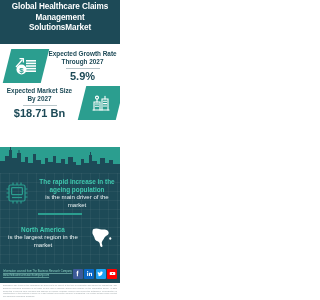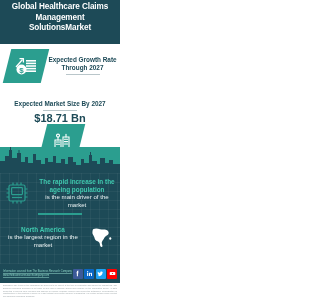--- a/index.html
+++ b/index.html
@@ -52,21 +52,21 @@
     background: #ffffff;
   }
 
   .stat-row {
     position: absolute;
     display: flex;
     align-items: center;
     width: 120px;
   }
   .stat-row.row1 { top: 5px; }
-  .stat-row.row2 { top: 56px; flex-direction: column; }
+  .stat-row.row2 { top: 42px; }
 
   .icon-tile {
     width: 38px;
     height: 34px;
     background: #2b9e8f;
     transform: skewX(-14deg);
     display: flex;
     align-items: center;
     justify-content: center;
     flex: 0 0 auto;
@@ -246,20 +246,21 @@
             <rect x="12" y="12.8" width="10" height="1.6"></rect>
             <rect x="12" y="15.4" width="10" height="1.6"></rect>
           </g>
           <circle cx="7.5" cy="14.5" r="5" fill="#ffffff"></circle>
           <text x="7.5" y="17.6" font-family="Liberation Sans, sans-serif" font-size="8" font-weight="bold" fill="#2b9e8f" text-anchor="middle">$</text>
         </svg>
       </div>
       <div class="stat-text">
         <div class="stat-label">Expected Growth Rate Through 2027</div>
         <div class="stat-divider"></div>
+        <div class="stat-value">5.9%</div>
       </div>
     </div>
 
     <div class="stat-row row2">
       <div class="stat-text">
         <div class="stat-label">Expected Market Size By 2027</div>
         <div class="stat-divider"></div>
         <div class="stat-value">$18.71 Bn</div>
       </div>
       <div class="icon-tile right">

